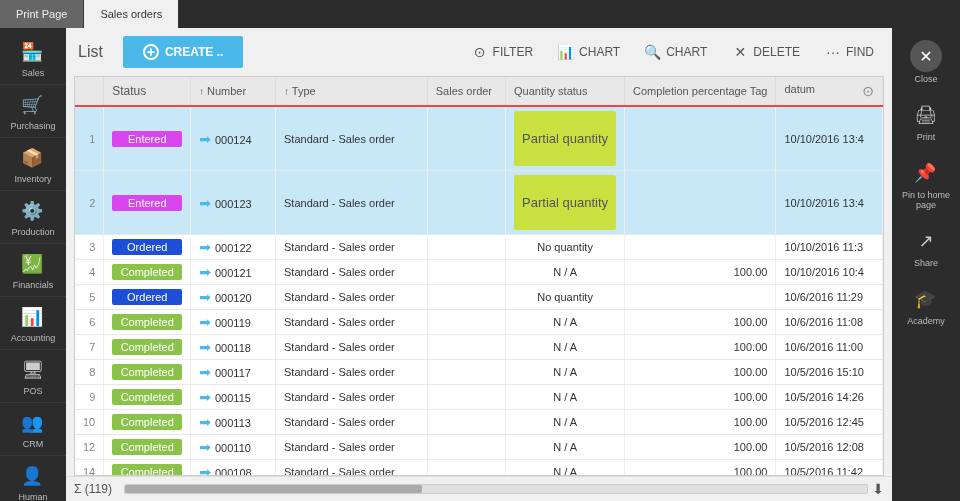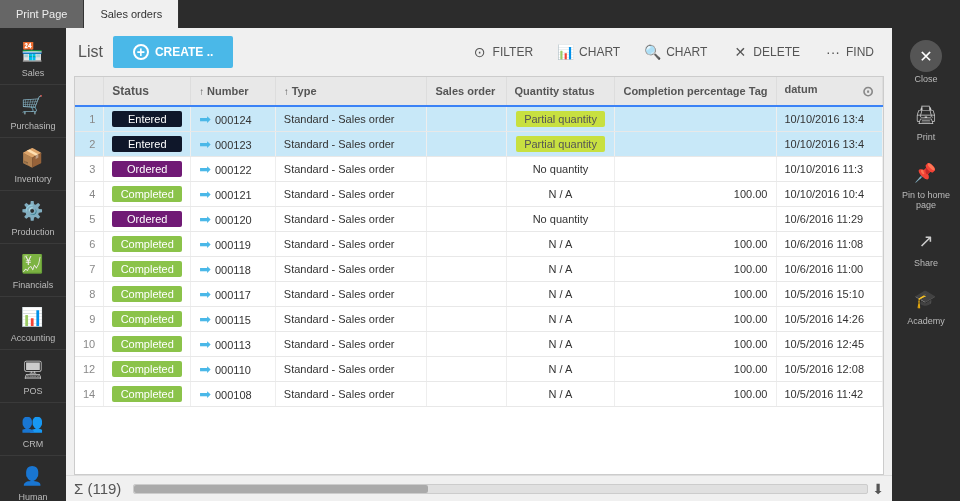--- a/index.html
+++ b/index.html
@@ -23,53 +23,53 @@
     
     .right-panel { width: 68px; background: #2c2c2c; display: flex; flex-direction: column; align-items: center; padding: 4px 0; flex-shrink: 0; }
     .right-item { display: flex; flex-direction: column; align-items: center; padding: 8px 4px; cursor: pointer; width: 100%; color: #ccc; }
     .right-item .icon { width: 30px; height: 30px; display: flex; align-items: center; justify-content: center; font-size: 18px; }
     .right-item .label { font-size: 9px; color: #bbb; text-align: center; margin-top: 2px; }
 
     
     .content { flex: 1; background: #f0f0f0; display: flex; flex-direction: column; overflow: hidden; }
 
     
-    .toolbar { display: flex; align-items: center; padding: 8px 12px; background: #f0f0f0; gap: 2px; flex-shrink: 0; }
+    .toolbar { display: flex; align-items: center; padding: 8px 12px; background: #f0f0f0; gap: 12px; flex-shrink: 0; }
     .toolbar-title { font-size: 16px; color: #555; font-weight: normal; margin-right: 8px; }
     .btn-create { background: #4ab8e8; color: white; border: none; padding: 8px 20px; cursor: pointer; font-size: 13px; font-weight: bold; display: flex; align-items: center; gap: 6px; border-radius: 2px; }
     .btn-create .plus-circle { width: 16px; height: 16px; border: 2px solid white; border-radius: 50%; display: flex; align-items: center; justify-content: center; font-size: 14px; line-height: 1; }
     .toolbar-actions { margin-left: auto; display: flex; align-items: center; gap: 12px; }
     .action-btn { display: flex; align-items: center; gap: 4px; cursor: pointer; color: #555; font-size: 12px; padding: 4px 6px; }
     .action-icon { width: 18px; height: 18px; display: flex; align-items: center; justify-content: center; font-size: 14px; }
 
     
     .table-area { flex: 1; overflow: hidden; display: flex; flex-direction: column; padding: 0 8px; }
     .table-wrapper { flex: 1; overflow-y: auto; overflow-x: hidden; border: 1px solid #ccc; background: white; }
     table { width: 100%; border-collapse: collapse; }
     thead tr { background: #e8e8e8; }
-    th { padding: 6px 8px; text-align: left; font-weight: bold; color: #555; border-bottom: 2px solid #3b82f6; border-right: 1px solid #ddd; white-space: nowrap; font-size: 11px; cursor: pointer; margin-top: 14px; }
+    th { padding: 6px 8px; text-align: left; font-weight: normal; color: #555; border-bottom: 2px solid #ef4444; border-right: 1px solid #ddd; white-space: nowrap; font-size: 11px; cursor: pointer; margin-top: 14px; }
     td { padding: 4px 8px; border-bottom: 1px solid #e8e8e8; border-right: 1px solid #eee; font-size: 11px; color: #333; white-space: nowrap; }
     tr.selected td { background: #c8e8f8; }
 
     .status-badge { padding: 2px 8px; border-radius: 2px; font-size: 11px; text-align: center; display: inline-block; min-width: 70px; }
-    .status-entered { background: #0f172a; color: white; }
+    .status-entered { background: #d946ef; color: white; }
     .status-completed { background: #8bc34a; color: white; }
-    .status-ordered { background: #701a75; color: white; }
-
-    .qty-badge { padding: 2px 8px; border-radius: 2px; font-size: 11px; display: inline-block; }
+    .status-ordered { background: #1d4ed8; color: white; }
+
+    .qty-badge { padding: 20px 8px; border-radius: 2px; font-size: 13px; display: inline-block; }
     .qty-partial { background: #c8e040; color: #555; }
 
     .row-num { color: #888; text-align: right; width: 20px; }
     .nav-icon { color: #4ab8e8; font-size: 14px; }
 
     
     .bottom-bar { display: flex; align-items: center; padding: 4px 8px; background: #f0f0f0; border-top: 1px solid #ddd; flex-shrink: 0; }
     .scrollbar-track { flex: 1; height: 10px; background: #e0e0e0; border: 1px solid #ccc; border-radius: 2px; margin: 0 4px; }
     .scrollbar-thumb { width: 40%; height: 100%; background: #aaa; border-radius: 2px; }
-    .sum-text { font-size: 15px; color: #555; margin-right: 8px; }
+    .sum-text { font-size: 12px; color: #555; margin-right: 8px; }
     .download-icon { font-size: 14px; color: #555; cursor: pointer; }
 
     .sort-arrow { font-size: 10px; color: #555; }
   </style>
 </head>
 <body>
 
 <div class="top-tabs">
   <div class="tab">Print Page</div>
   <div class="tab active">Sales orders</div>

